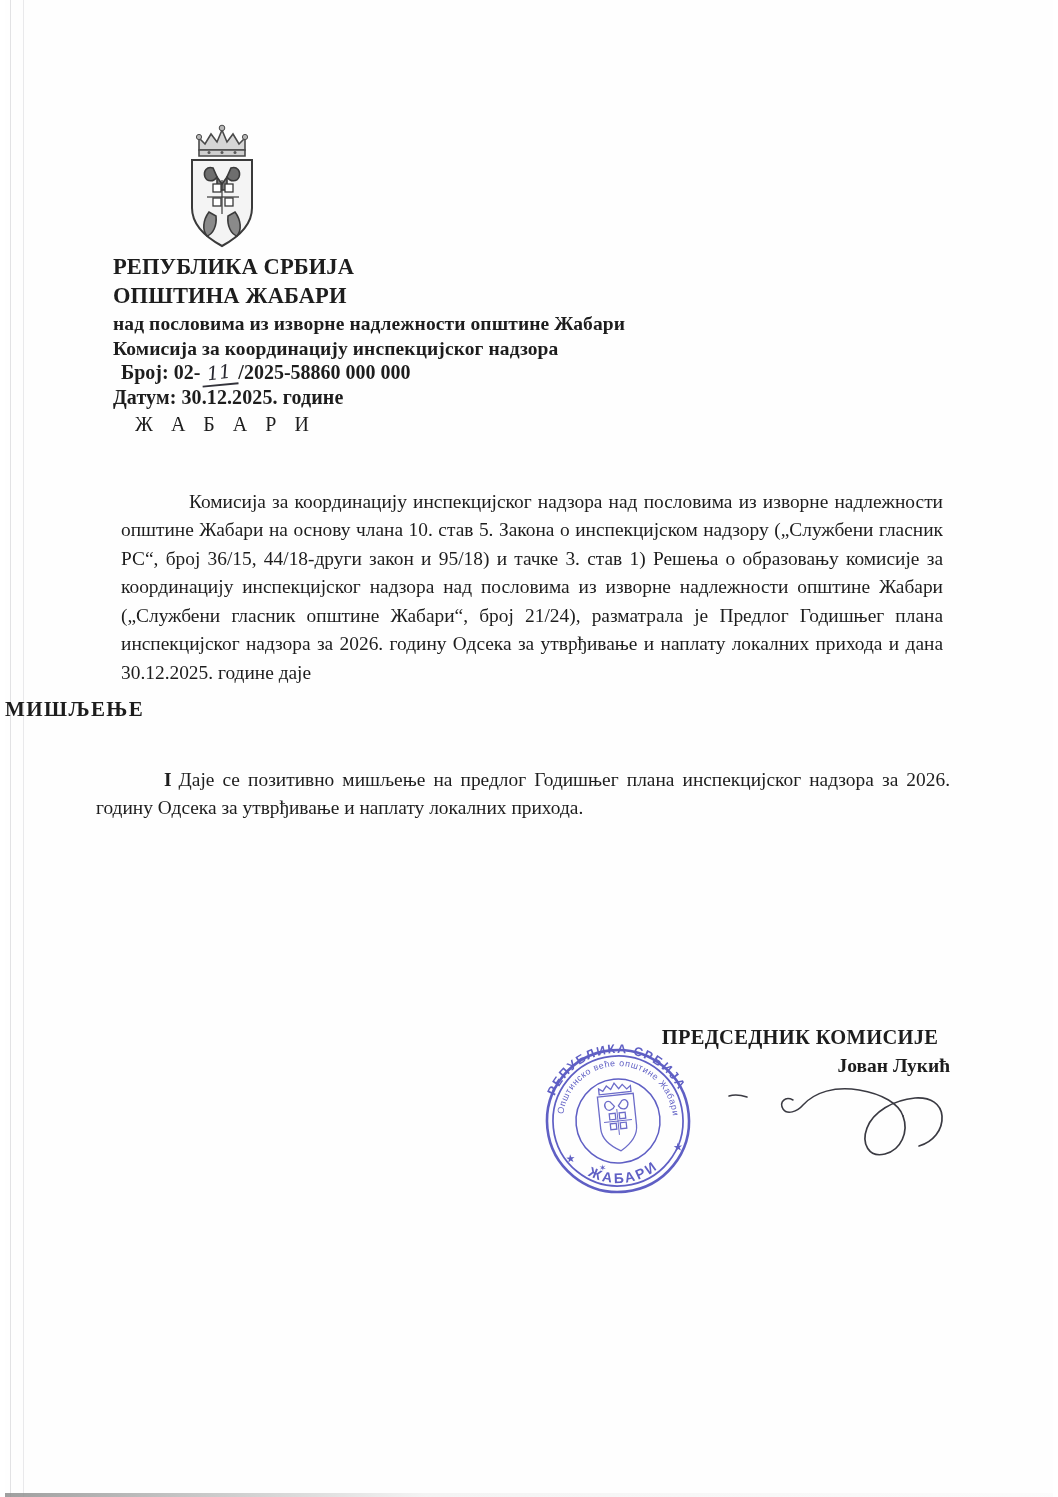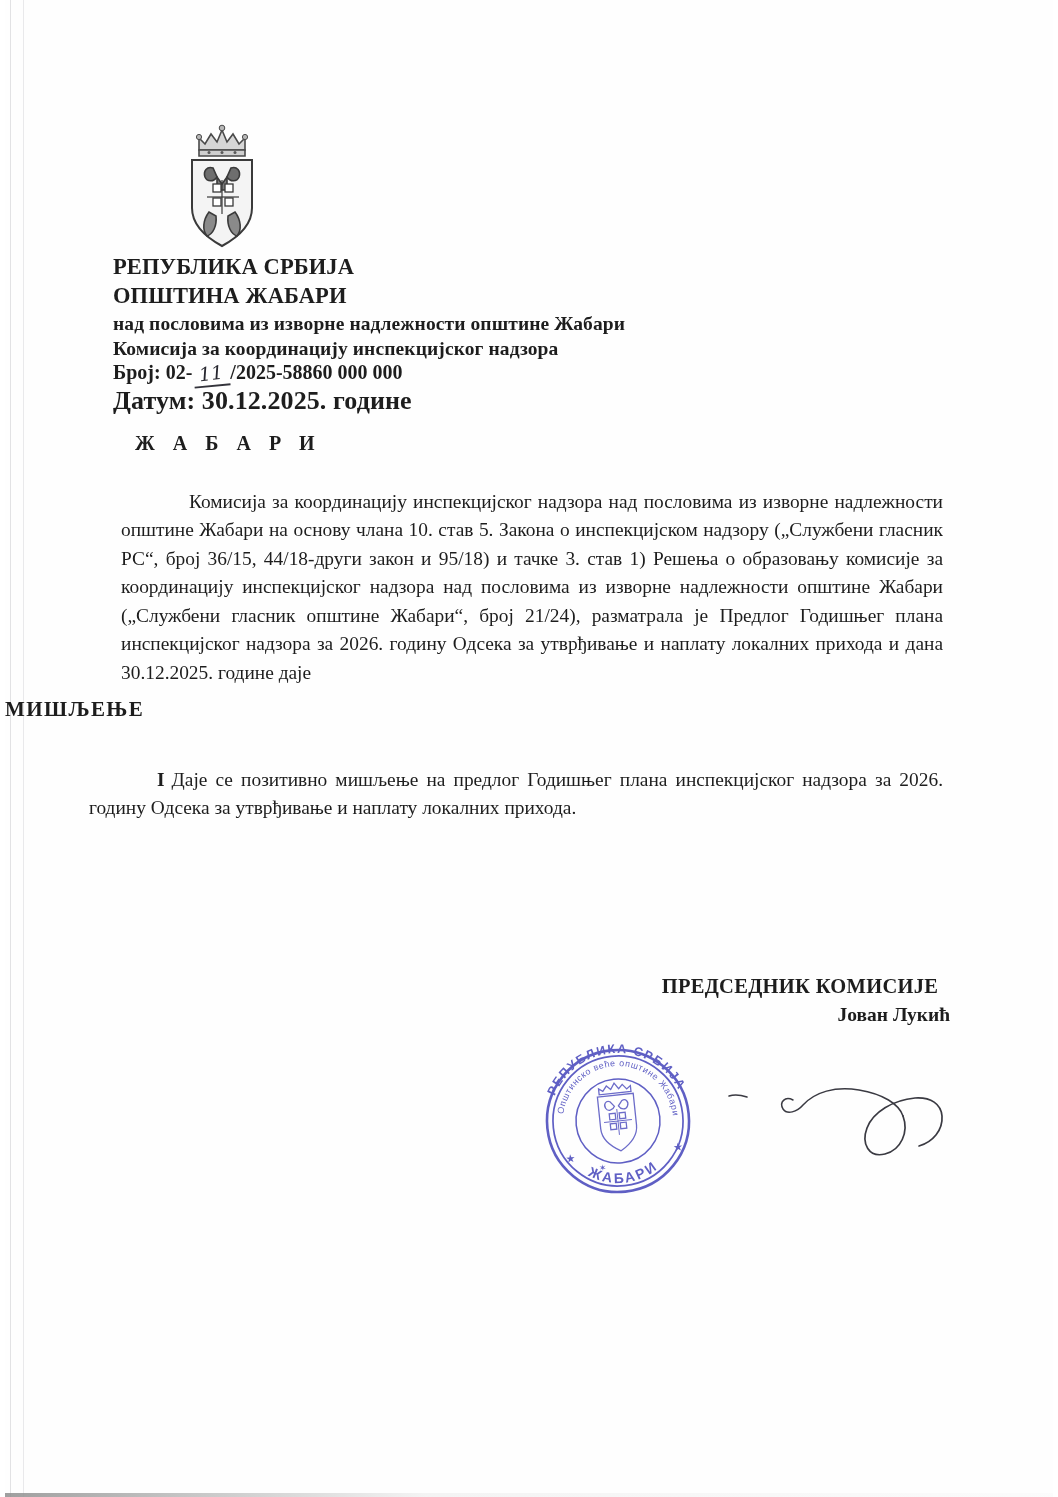--- a/index.html
+++ b/index.html
@@ -63,28 +63,29 @@
     font-weight: bold;
     line-height: 1.30;
     white-space: nowrap;
     letter-spacing: .1px;
   }
   .header-line.l1,
   .header-line.l2 { font-size: 22.5px; }
   .header-line.l3,
   .header-line.l4 { font-size: 19.5px; }
   .header-line.l5,
-  .header-line.l6 { font-size: 26px; }
+  .header-line.l6 { font-size: 20px; }
 
   .number-line {
     font-weight: bold;
     font-size: 20px;
     white-space: nowrap;
     display: flex;
-    align-items: center;
+    align-items: flex-start;
+    margin-left: 8px;
   }
   .handwritten-number {
     display: inline-block;
     position: relative;
     width: 34px;
     text-align: center;
     font-family: "DejaVu Serif", serif;
     font-style: italic;
     font-weight: normal;
     font-size: 19px;
@@ -97,25 +98,25 @@
     position: absolute;
     left: -1px;
     right: -1px;
     bottom: -2px;
     height: 1.5px;
     background: #33333b;
     transform: rotate(1.5deg);
   }
 
   .city-line {
-    font-weight: bold;
+    font-weight: normal;
     font-size: 20px;
     letter-spacing: 6.5px;
     margin-left: 22px;
-    margin-top: 14px;
+    margin-top: 3px;
   }
 
   
   .body-block {
     position: absolute;
     left: 100px;
     top: 472px;
     width: 854px;
   }
 
@@ -132,41 +133,41 @@
     left: 0;
     right: 0;
     top: 697px;
     font-size: 21px;
     font-weight: bold;
     letter-spacing: 1.4px;
   }
 
   .clause {
     position: absolute;
-    left: 84px;
+    left: 91px;
     width: 854px;
     font-size: 19.4px;
     line-height: 1.465;
     text-align: justify;
     text-indent: 68px;
     margin: 0;
   }
   .clause.one { top: 766px; }
   .clause.two { top: 851px; }
 
   .roman {
     font-weight: bold;
     margin-right: 7px;
   }
 
   
   .signature-block {
     position: absolute;
     left: 645px;
-    top: 975px;
+    top: 1026px;
     width: 300px;
     text-align: center;
   }
   .signature-title {
     font-size: 20.5px;
     font-weight: bold;
     letter-spacing: .3px;
     white-space: nowrap;
   }
   .signature-name {

